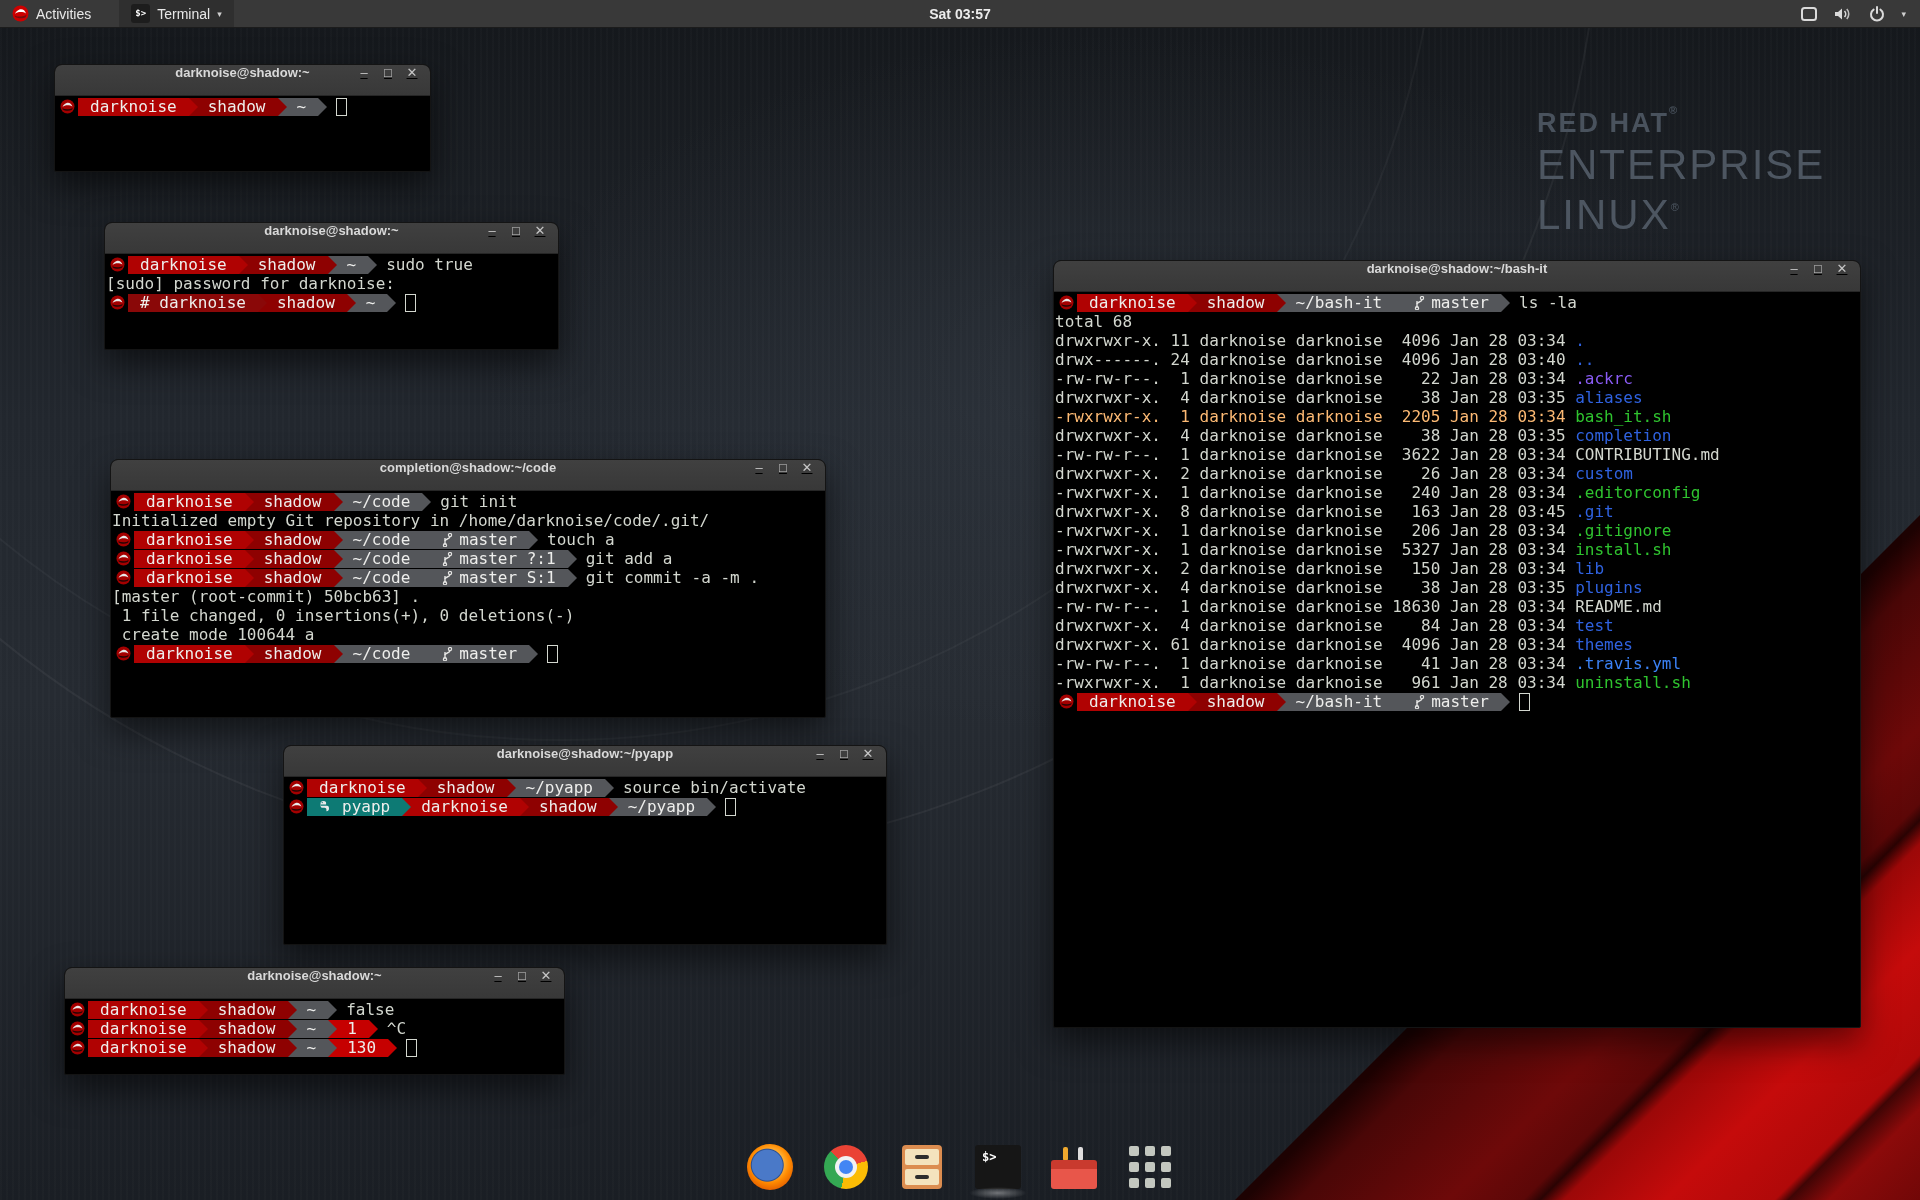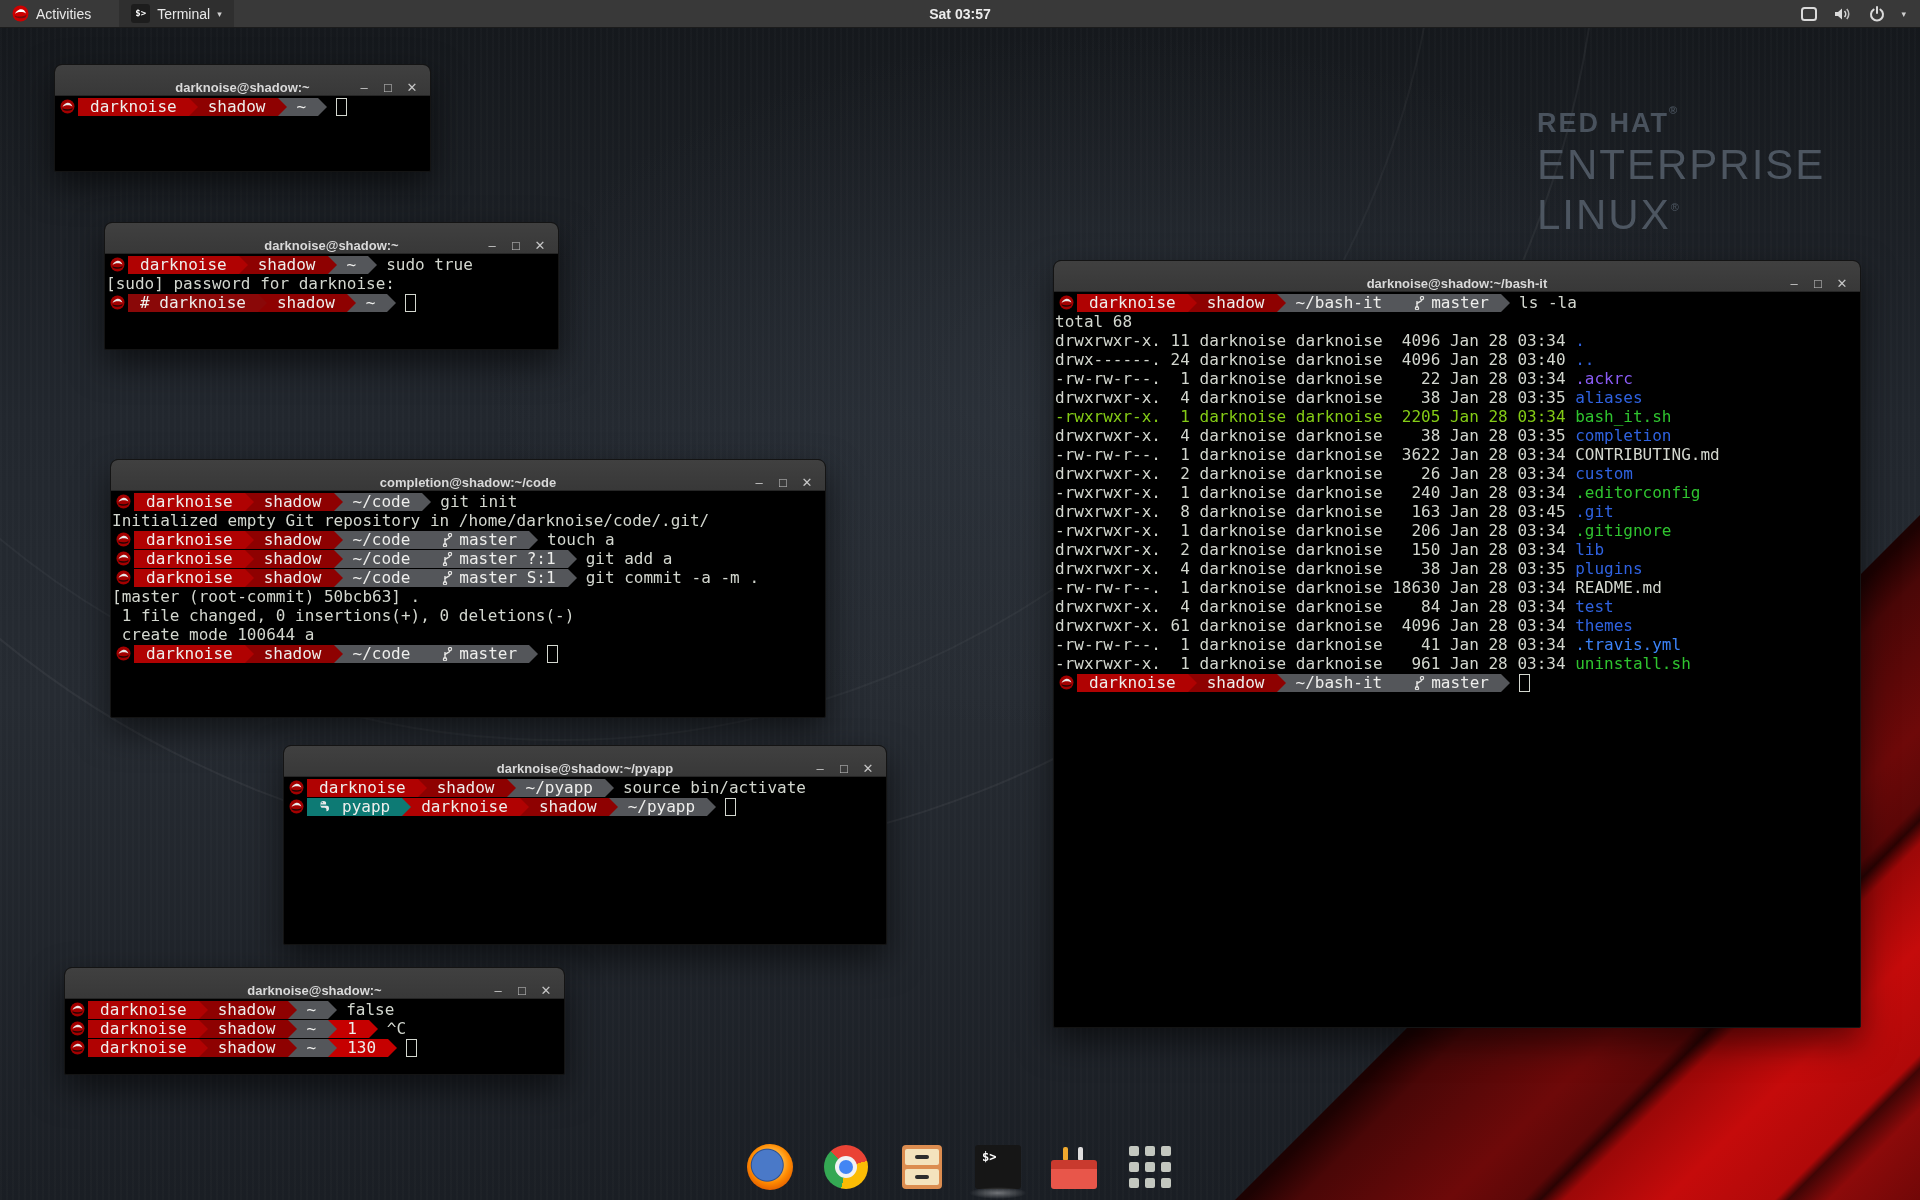--- a/index.html
+++ b/index.html
@@ -25,21 +25,21 @@
     font:bold 9px/19px "DejaVu Sans Mono",monospace;text-align:center;}
   .tb-caret{font-size:9px;color:#cfcfcf;}
   .tb-clock{position:absolute;left:0;right:0;text-align:center;font-weight:bold;color:#ececec;pointer-events:none;}
   .tb-right{margin-left:auto;display:flex;align-items:center;gap:16px;padding-right:14px;}
   .tb-right svg{display:block;}
 
   
   .win{position:absolute;background:#000;border:1px solid #141414;border-radius:8px 8px 2px 2px;
     box-shadow:0 14px 34px rgba(0,0,0,.55);z-index:10;}
   .titlebar{height:30px;background:linear-gradient(#404040,#383838);border-bottom:1px solid #262626;
-    border-radius:7px 7px 0 0;position:relative;display:flex;align-items:flex-end;}
+    border-radius:7px 7px 0 0;position:relative;display:flex;align-items:flex-start;text-decoration:underline;}
   .title{position:absolute;left:0;right:0;text-align:center;color:#d9d9d9;
     font:bold 13px "Liberation Sans",sans-serif;pointer-events:none;}
   .winbtns{margin-left:auto;display:flex;gap:4px;padding-right:8px;z-index:2;}
   .wbtn{width:20px;text-align:center;color:#c6c6c6;font-size:13px;cursor:pointer;}
   .term{height:calc(100% - 31px);overflow:hidden;padding:1px 0 0 1px;
     font:16px/19px "DejaVu Sans Mono",monospace;color:#d3d7cf;}
   .tline{height:19px;white-space:pre;display:flex;align-items:center;}
   .tline.out{display:block;}
   .hat{width:22px;display:inline-flex;justify-content:center;flex:none;}
   .seg{display:inline-flex;align-items:center;height:18px;flex:none;color:#eeeeec;}
@@ -337,27 +337,28 @@
               <path d="M4 12V5" stroke="#e6e6e4" stroke-width="1.4" fill="none"></path>
               <path d="M4 8c0-2.5 5-1.5 5-4.5" stroke="#e6e6e4" stroke-width="1.4" fill="none"></path>
               <circle cx="4" cy="12.2" r="1.6" fill="none" stroke="#e6e6e4" stroke-width="1.2"></circle>
               <circle cx="9" cy="2" r="1.6" fill="none" stroke="#e6e6e4" stroke-width="1.2"></circle>
             </svg></span><span class="txt">master</span></span><i class="sep" style="border-left-color: rgb(84, 86, 90);"></i><span class="cmd">ls -la</span></div>
       <div class="tline out">total 68</div>
       <div class="tline out"><span style="color: rgb(211, 215, 207);">drwxrwxr-x. 11 darknoise darknoise  4096 Jan 28 03:34 </span><span style="color: rgb(47, 98, 224);">.</span></div>
       <div class="tline out"><span style="color: rgb(211, 215, 207);">drwx------. 24 darknoise darknoise  4096 Jan 28 03:40 </span><span style="color: rgb(47, 98, 224);">..</span></div>
       <div class="tline out"><span style="color: rgb(211, 215, 207);">-rw-rw-r--.  1 darknoise darknoise    22 Jan 28 03:34 </span><span style="color: #8b5cf6;">.ackrc</span></div>
       <div class="tline out"><span style="color: rgb(211, 215, 207);">drwxrwxr-x.  4 darknoise darknoise    38 Jan 28 03:35 </span><span style="color: rgb(47, 98, 224);">aliases</span></div>
-      <div class="tline out"><span style="color: #84cc16;">-rwxrwxr-x.  1 darknoise darknoise  2205 Jan 28 03:34 </span><span style="color: rgb(47, 196, 47);">bash_it.sh</span></div>
+      <div class="tline out"><span style="color: #fdba74;">-rwxrwxr-x.  1 darknoise darknoise  2205 Jan 28 03:34 </span><span style="color: rgb(47, 196, 47);">bash_it.sh</span></div>
       <div class="tline out"><span style="color: rgb(211, 215, 207);">drwxrwxr-x.  4 darknoise darknoise    38 Jan 28 03:35 </span><span style="color: rgb(47, 98, 224);">completion</span></div>
       <div class="tline out"><span style="color: rgb(211, 215, 207);">-rw-rw-r--.  1 darknoise darknoise  3622 Jan 28 03:34 </span><span style="color: rgb(211, 215, 207);">CONTRIBUTING.md</span></div>
       <div class="tline out"><span style="color: rgb(211, 215, 207);">drwxrwxr-x.  2 darknoise darknoise    26 Jan 28 03:34 </span><span style="color: rgb(47, 98, 224);">custom</span></div>
       <div class="tline out"><span style="color: rgb(211, 215, 207);">-rwxrwxr-x.  1 darknoise darknoise   240 Jan 28 03:34 </span><span style="color: rgb(47, 196, 47);">.editorconfig</span></div>
       <div class="tline out"><span style="color: rgb(211, 215, 207);">drwxrwxr-x.  8 darknoise darknoise   163 Jan 28 03:45 </span><span style="color: rgb(47, 98, 224);">.git</span></div>
       <div class="tline out"><span style="color: rgb(211, 215, 207);">-rwxrwxr-x.  1 darknoise darknoise   206 Jan 28 03:34 </span><span style="color: rgb(47, 196, 47);">.gitignore</span></div>
+      <div class="tline out"><span style="color: rgb(211, 215, 207);">-rwxrwxr-x.  1 darknoise darknoise  5327 Jan 28 03:34 </span><span style="color: rgb(47, 196, 47);">install.sh</span></div>
       <div class="tline out"><span style="color: rgb(211, 215, 207);">drwxrwxr-x.  2 darknoise darknoise   150 Jan 28 03:34 </span><span style="color: rgb(47, 98, 224);">lib</span></div>
       <div class="tline out"><span style="color: rgb(211, 215, 207);">drwxrwxr-x.  4 darknoise darknoise    38 Jan 28 03:35 </span><span style="color: rgb(47, 98, 224);">plugins</span></div>
       <div class="tline out"><span style="color: rgb(211, 215, 207);">-rw-rw-r--.  1 darknoise darknoise 18630 Jan 28 03:34 </span><span style="color: rgb(211, 215, 207); margin-top: 26px;">README.md</span></div>
       <div class="tline out"><span style="color: rgb(211, 215, 207);">drwxrwxr-x.  4 darknoise darknoise    84 Jan 28 03:34 </span><span style="color: rgb(47, 98, 224);">test</span></div>
       <div class="tline out"><span style="color: rgb(211, 215, 207);">drwxrwxr-x. 61 darknoise darknoise  4096 Jan 28 03:34 </span><span style="color: rgb(47, 98, 224);">themes</span></div>
       <div class="tline out"><span style="color: rgb(211, 215, 207);">-rw-rw-r--.  1 darknoise darknoise    41 Jan 28 03:34 </span><span style="color: #3b82f6; text-align: center;">.travis.yml</span></div>
       <div class="tline out"><span style="color: rgb(211, 215, 207);">-rwxrwxr-x.  1 darknoise darknoise   961 Jan 28 03:34 </span><span style="color: rgb(47, 196, 47);">uninstall.sh</span></div>
       <div class="tline"><span class="hat"><svg width="15" height="15" viewBox="0 0 15 15">
             <circle cx="7.5" cy="7.5" r="7" fill="#a40000"></circle>
             <path d="M2.6 8c1.8-2.1 7-2.3 9.8-.5C11.5 4.4 8.8 3 6.6 4 4.5 4.9 3 6.4 2.6 8z" fill="#e9e9e9"></path>

